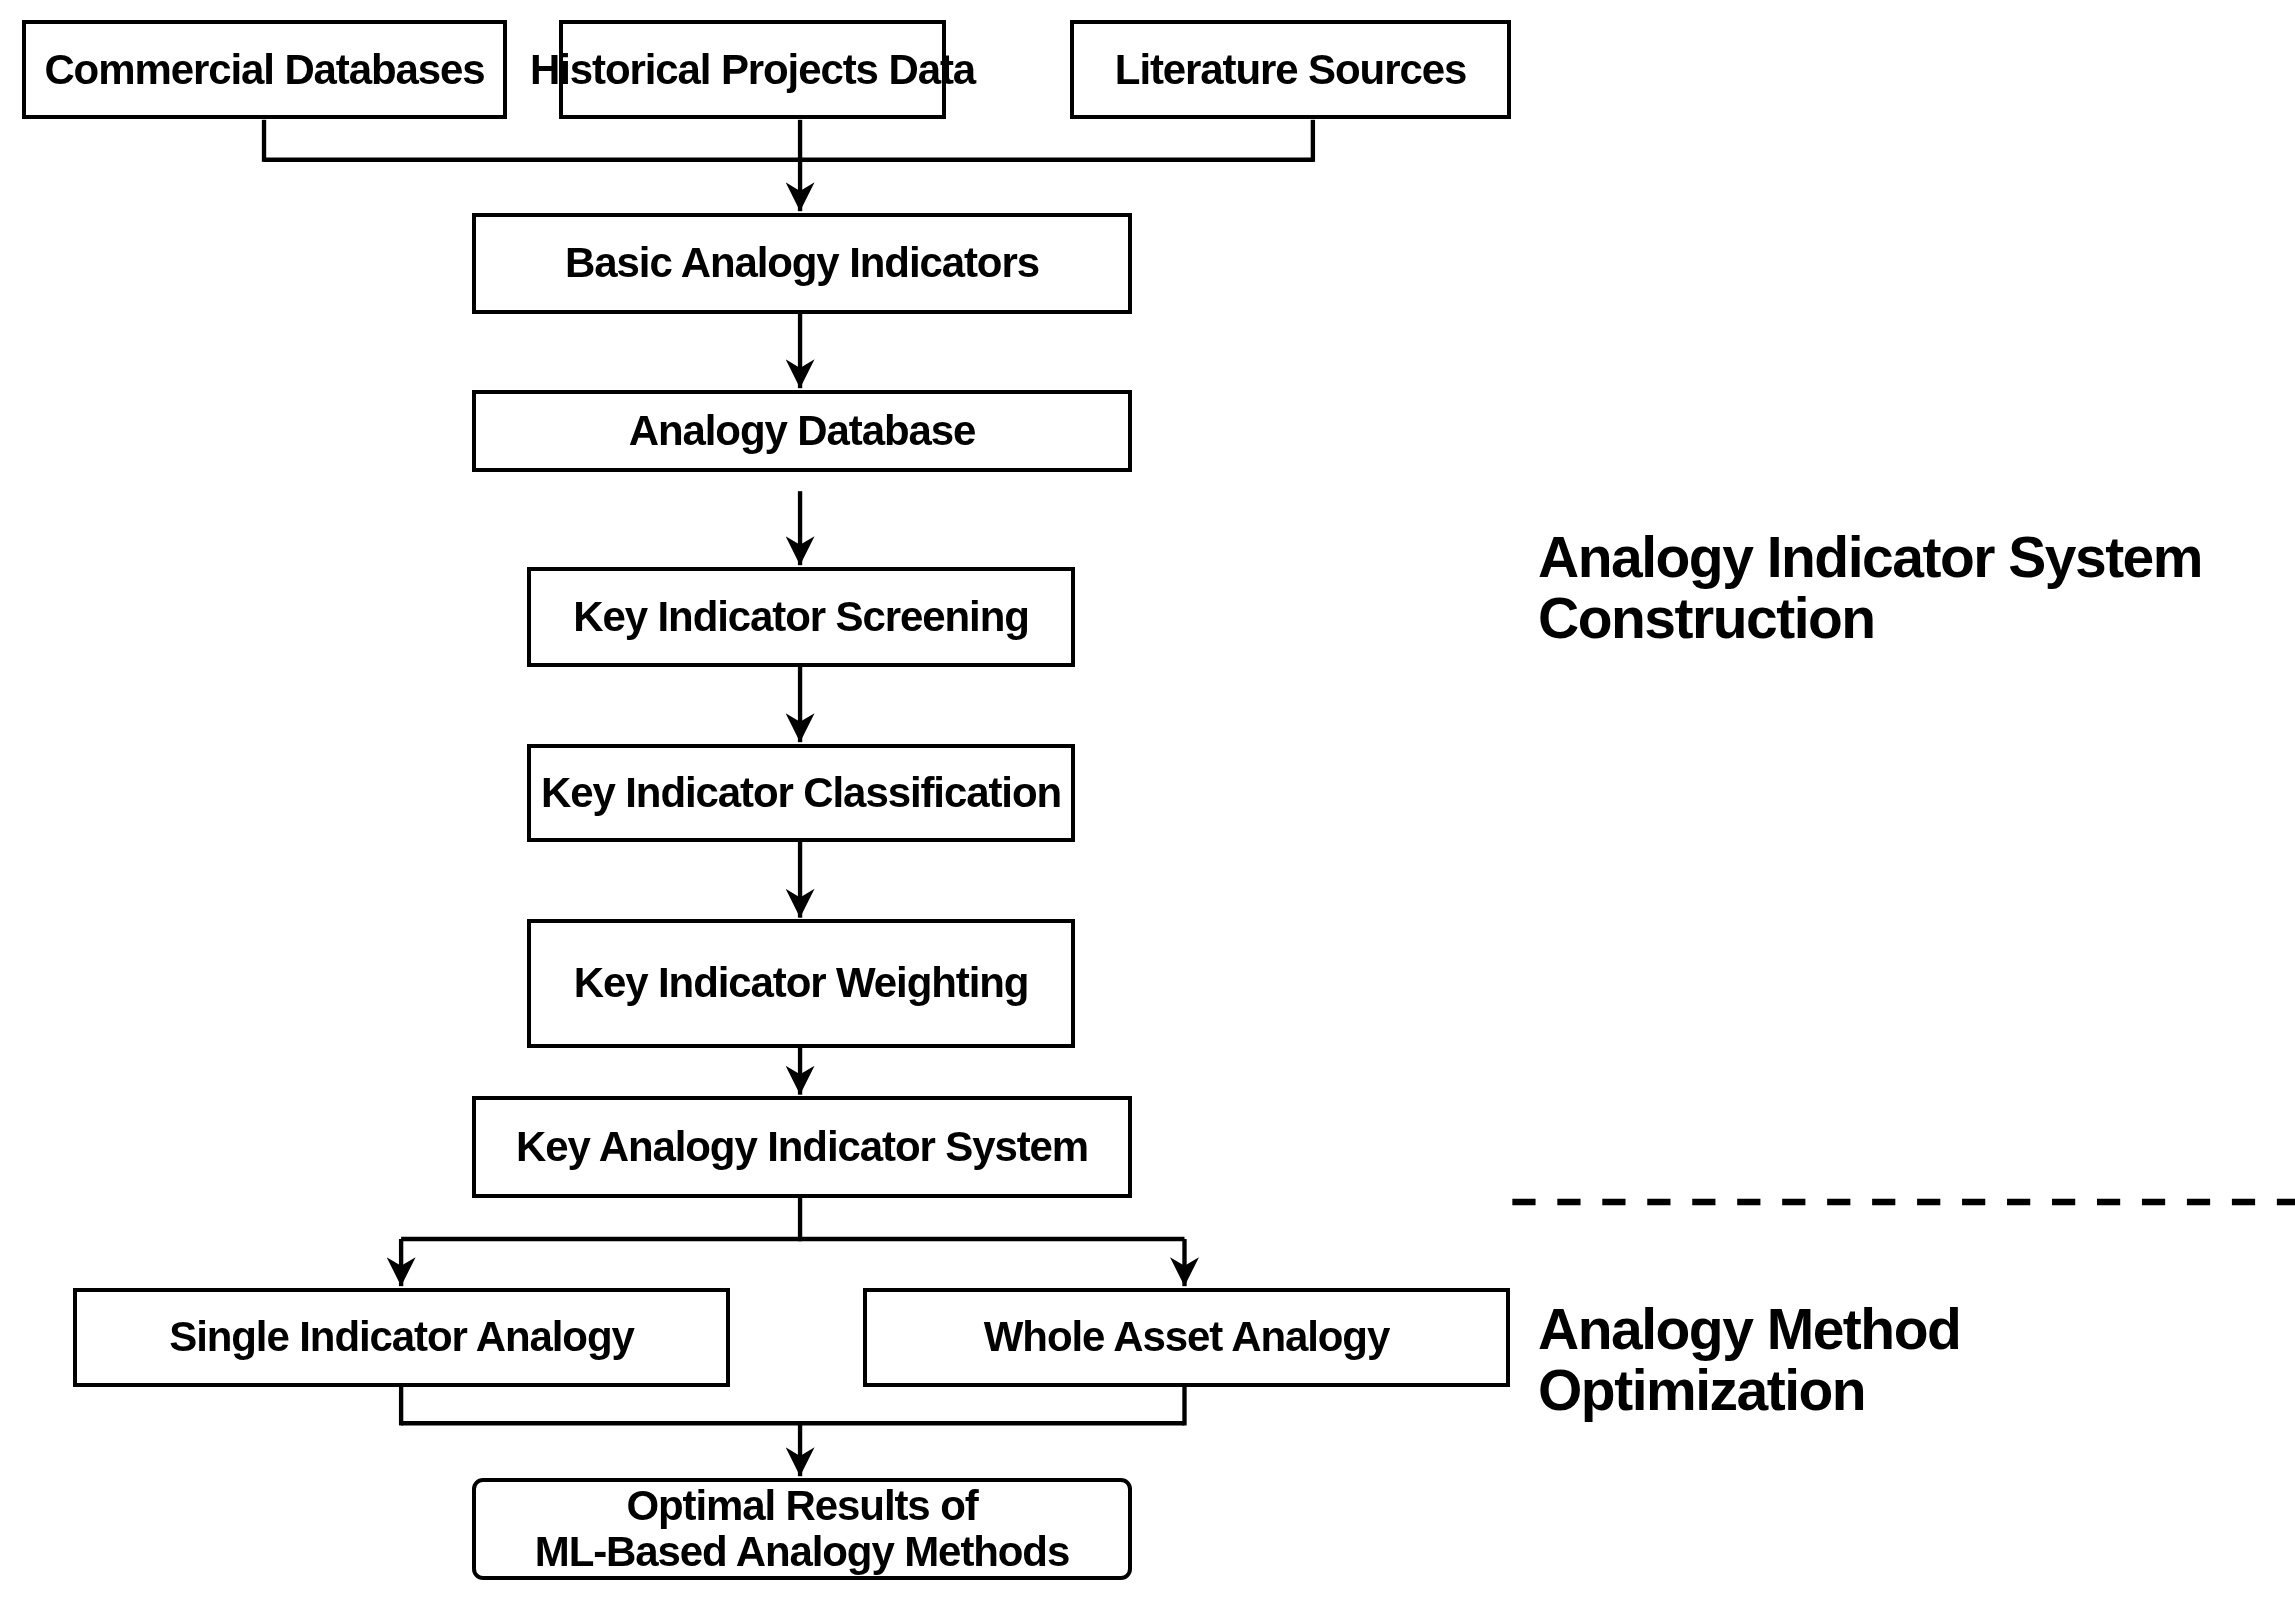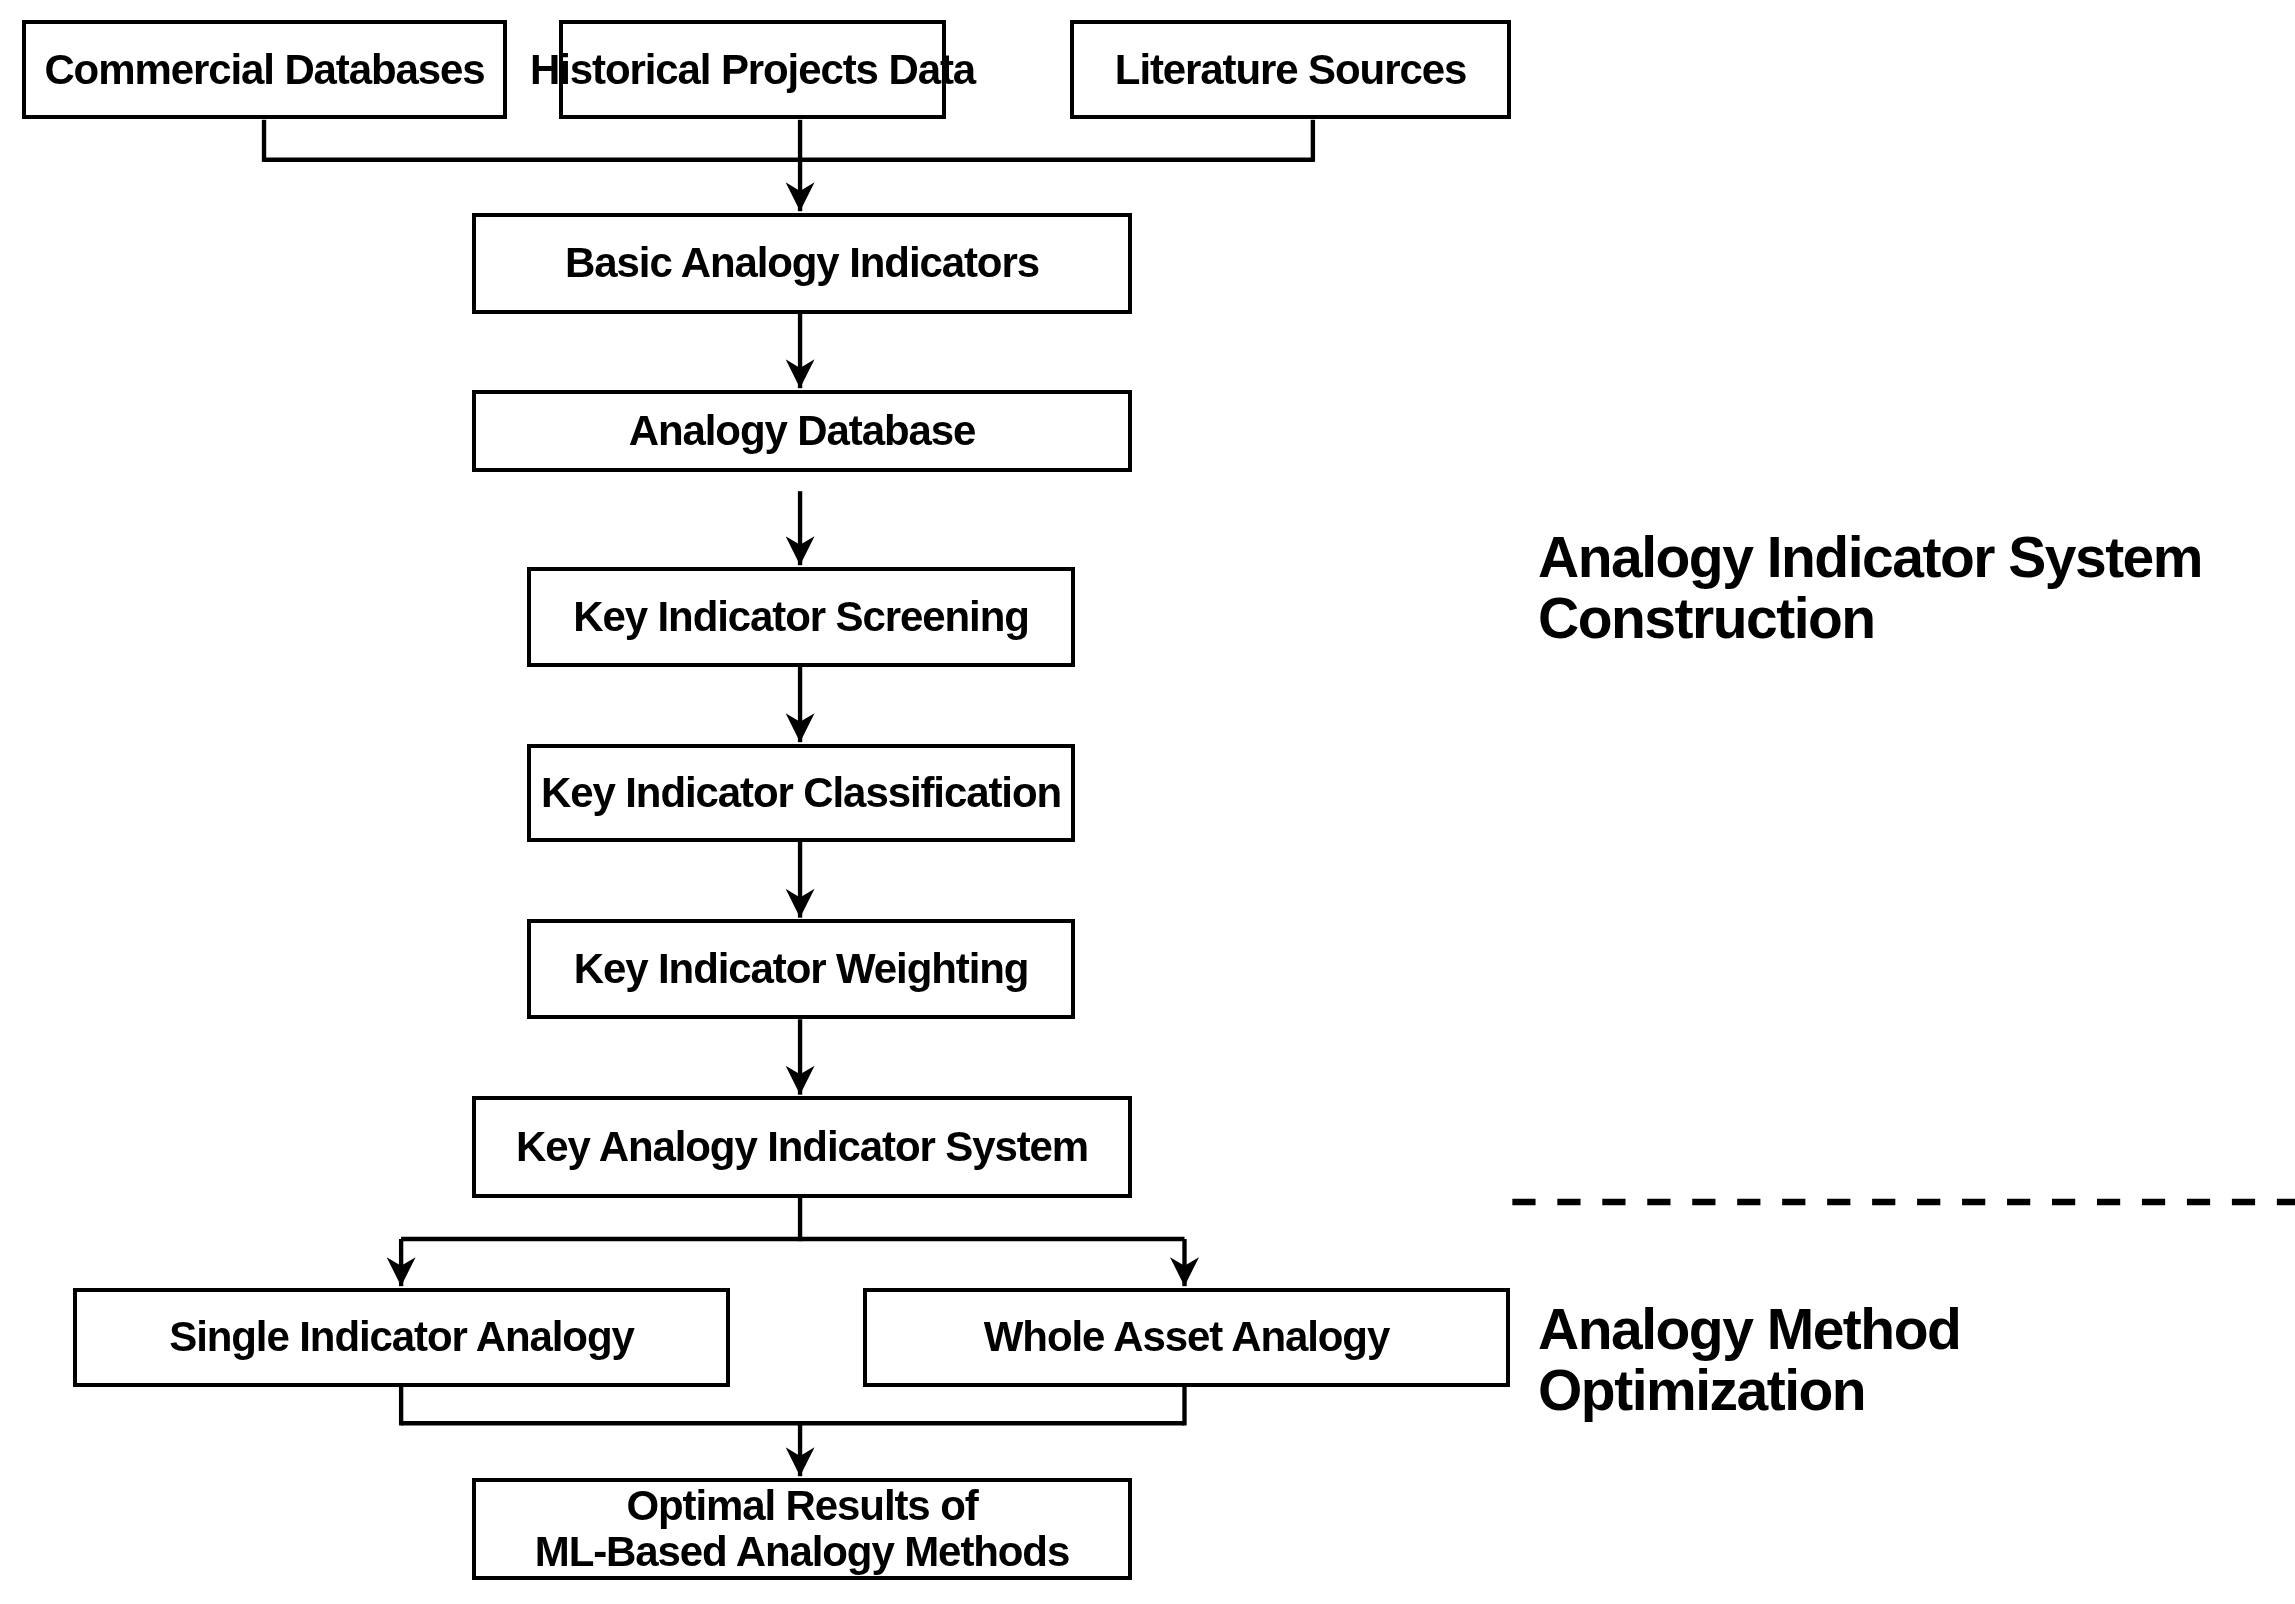--- a/index.html
+++ b/index.html
@@ -22,21 +22,21 @@
     display:flex;
     align-items:center;
     justify-content:center;
     text-align:center;
     font-weight:bold;
     font-size:42px;
     letter-spacing:-1.1px;
     line-height:1.1;
     white-space:nowrap;
   }
-  .box.twoline{flex-direction:column;line-height:46px;}
+  .box.twoline{flex-direction:column;line-height:46px;border-radius:11px;}
   .section-label{
     position:absolute;
     width:726px;
     font-weight:bold;
     font-size:57px;
     line-height:61px;
     letter-spacing:-1.5px;
     white-space:nowrap;
   }
 </style>
@@ -79,21 +79,21 @@
   </svg>
 
   <div class="box" style="left:22px;top:20.3px;width:485px;height:99px;">Commercial Databases</div>
   <div class="box" style="left:559px;top:20.3px;width:387px;height:99px;">Historical Projects Data</div>
   <div class="box" style="left:1070px;top:20.3px;width:441px;height:99px;">Literature Sources</div>
 
   <div class="box" style="left:472px;top:213px;width:660px;height:101px;">Basic Analogy Indicators</div>
   <div class="box" style="left:472px;top:390px;width:660px;height:82px;">Analogy Database</div>
   <div class="box" style="left:527px;top:567px;width:548px;height:100px;">Key Indicator Screening</div>
   <div class="box" style="left:527px;top:744px;width:548px;height:98px;">Key Indicator Classification</div>
-  <div class="box" style="left:527px;top:919px;width:548px;height:100px;">Key Indicator Weighting</div>
+  <div class="box" style="left:527px;top:919px;width:548px;height:129px;">Key Indicator Weighting</div>
   <div class="box" style="left:472px;top:1096px;width:660px;height:102px;">Key Analogy Indicator System</div>
 
   <div class="box" style="left:73px;top:1288px;width:657px;height:99px;">Single Indicator Analogy</div>
   <div class="box" style="left:863px;top:1288px;width:647px;height:99px;">Whole Asset Analogy</div>
 
   <div class="box twoline" style="left:472px;top:1478px;width:660px;height:102px;">
     <div>Optimal Results of</div>
     <div>ML-Based Analogy Methods</div>
   </div>
 

